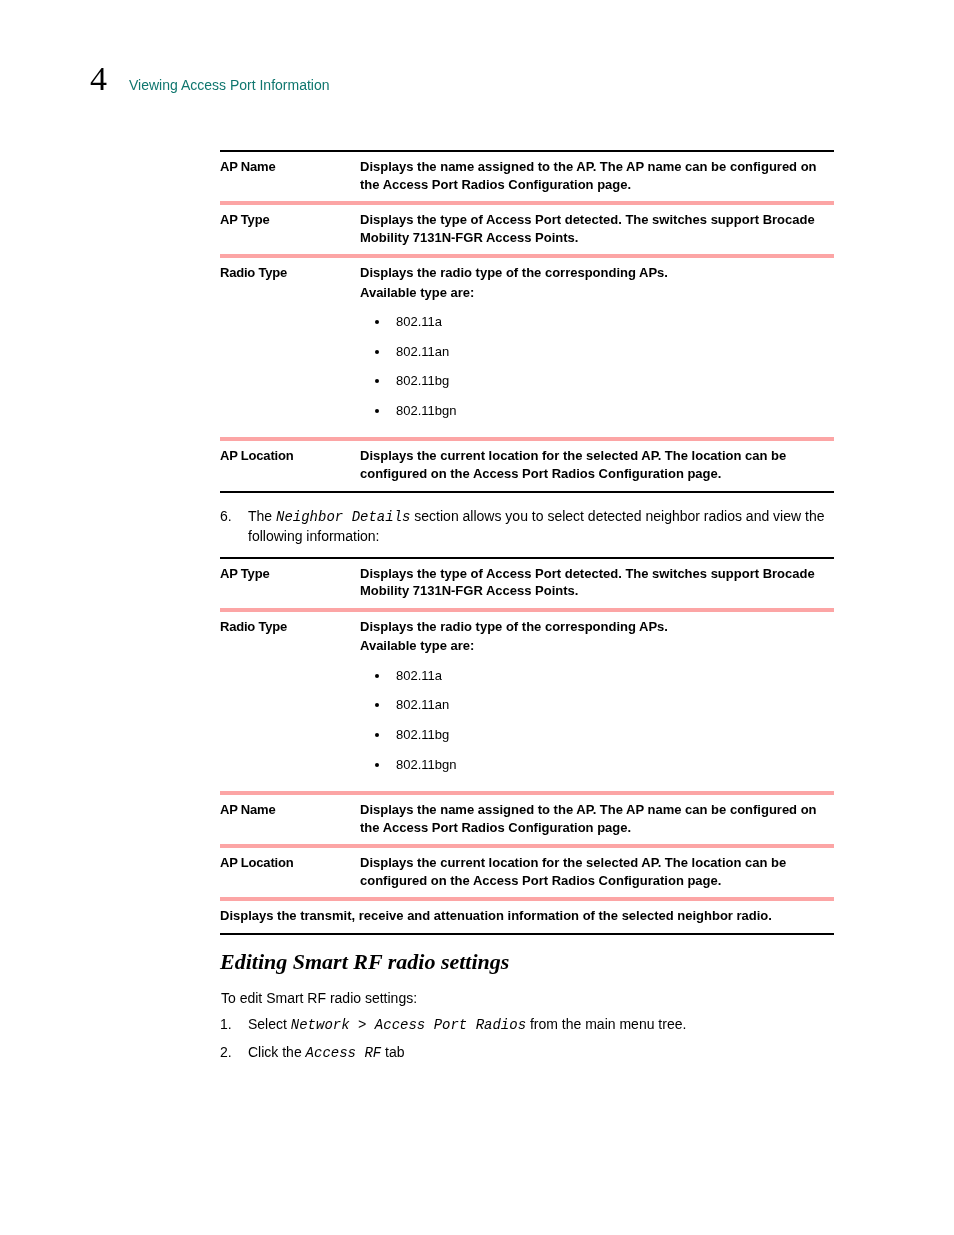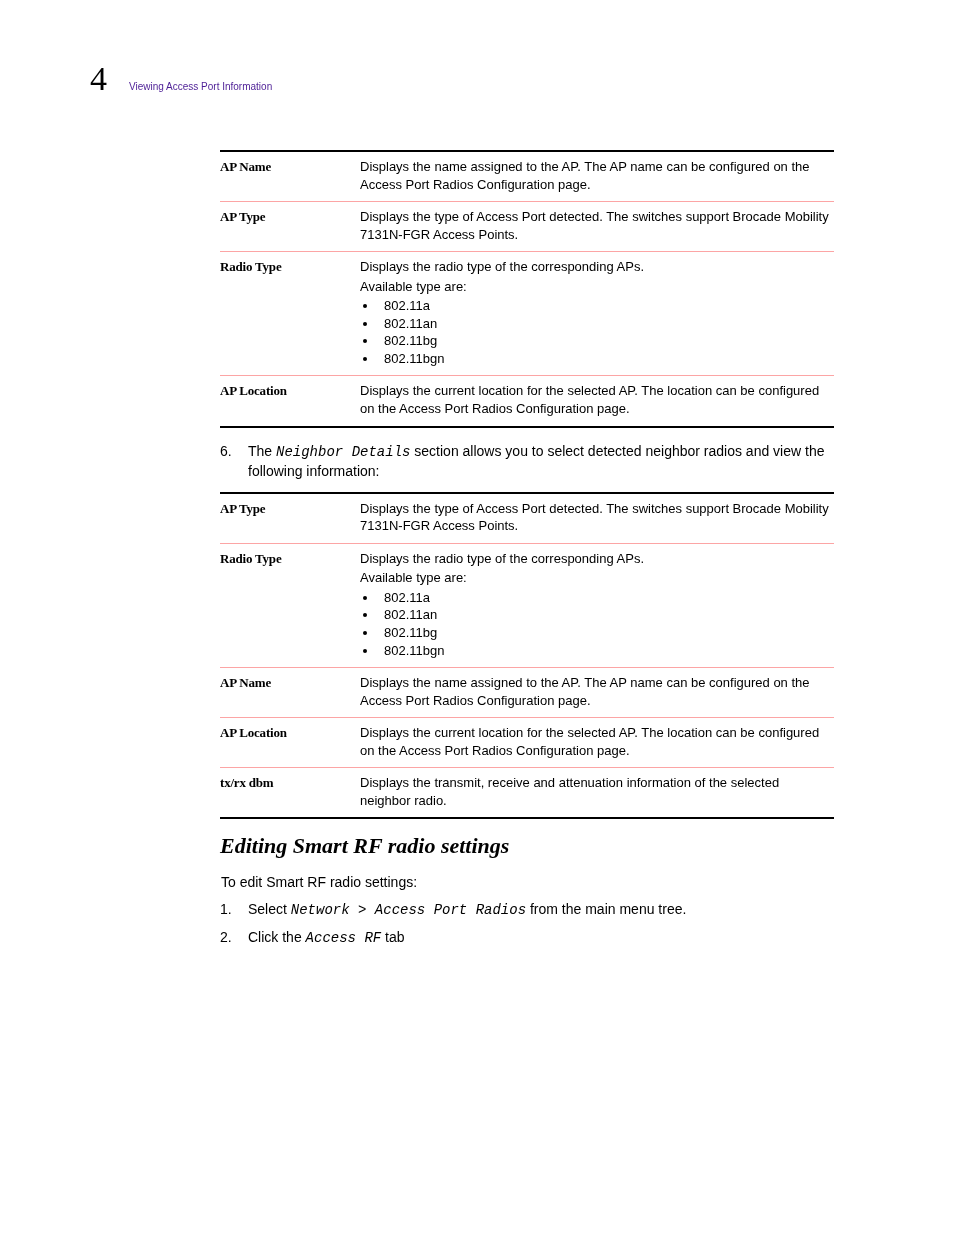--- a/index.html
+++ b/index.html
@@ -21,61 +21,62 @@
     align-items: baseline;
     gap: 22px;
     margin-bottom: 52px;
   }
   .running-head .chapnum {
     font-family: Georgia, "Times New Roman", serif;
     font-size: 34px;
     font-weight: 400;
   }
   .running-head .section {
-    font-size: 10px;
-    color: #4c1d95;
+    font-size: 14px;
+    color: #0f766e;
   }
   .content {
     margin-left: 130px;
   }
   .def-table {
     border-top: 2px solid #000;
     border-bottom: 2px solid #000;
     margin: 0 0 14px 0;
   }
   .def-row {
     display: flex;
-    border-top: 1px solid #fca5a5;
+    border-top: 4px solid #fca5a5;
     padding: 6px 0 6px 0;
     font-size: 13px;
     line-height: 1.35;
   }
   .def-row:first-child {
     border-top: none;
   }
   .def-label {
     flex: 0 0 140px;
-    font-family: Liberation Serif, serif;
+    font-family: Liberation Sans, sans-serif;
     font-weight: bold;
     font-size: 13px;
     font-stretch: condensed;
     letter-spacing: -0.2px;
   }
   .def-body {
     flex: 1;
   }
   .def-body p {
     margin: 0 3px 2px 0;
+    font-weight: bold;
   }
   .def-body ul {
     margin: 2px 0 2px 18px;
     padding: 0;
   }
   .def-body ul li {
-    margin: 0;
+    margin: 12px;
     padding: 0 0 0 6px;
     list-style: disc;
   }
   .num-para {
     display: flex;
     font-size: 14px;
     line-height: 1.4;
     margin: 8px 0 10px 0;
   }
   .num-para .num {
@@ -192,21 +193,20 @@
           <p>Displays the name assigned to the AP. The AP name can be configured on the Access Port Radios Configuration page.</p>
         </div>
       </div>
       <div class="def-row">
         <div class="def-label">AP Location</div>
         <div class="def-body">
           <p>Displays the current location for the selected AP. The location can be configured on the Access Port Radios Configuration page.</p>
         </div>
       </div>
       <div class="def-row">
-        <div class="def-label">tx/rx dbm</div>
         <div class="def-body">
           <p>Displays the transmit, receive and attenuation information of the selected neighbor radio.</p>
         </div>
       </div>
     </div>
 
     <div class="section-head">Editing Smart RF radio settings</div>
 
     <p class="body-para">To edit Smart RF radio settings:</p>
 

